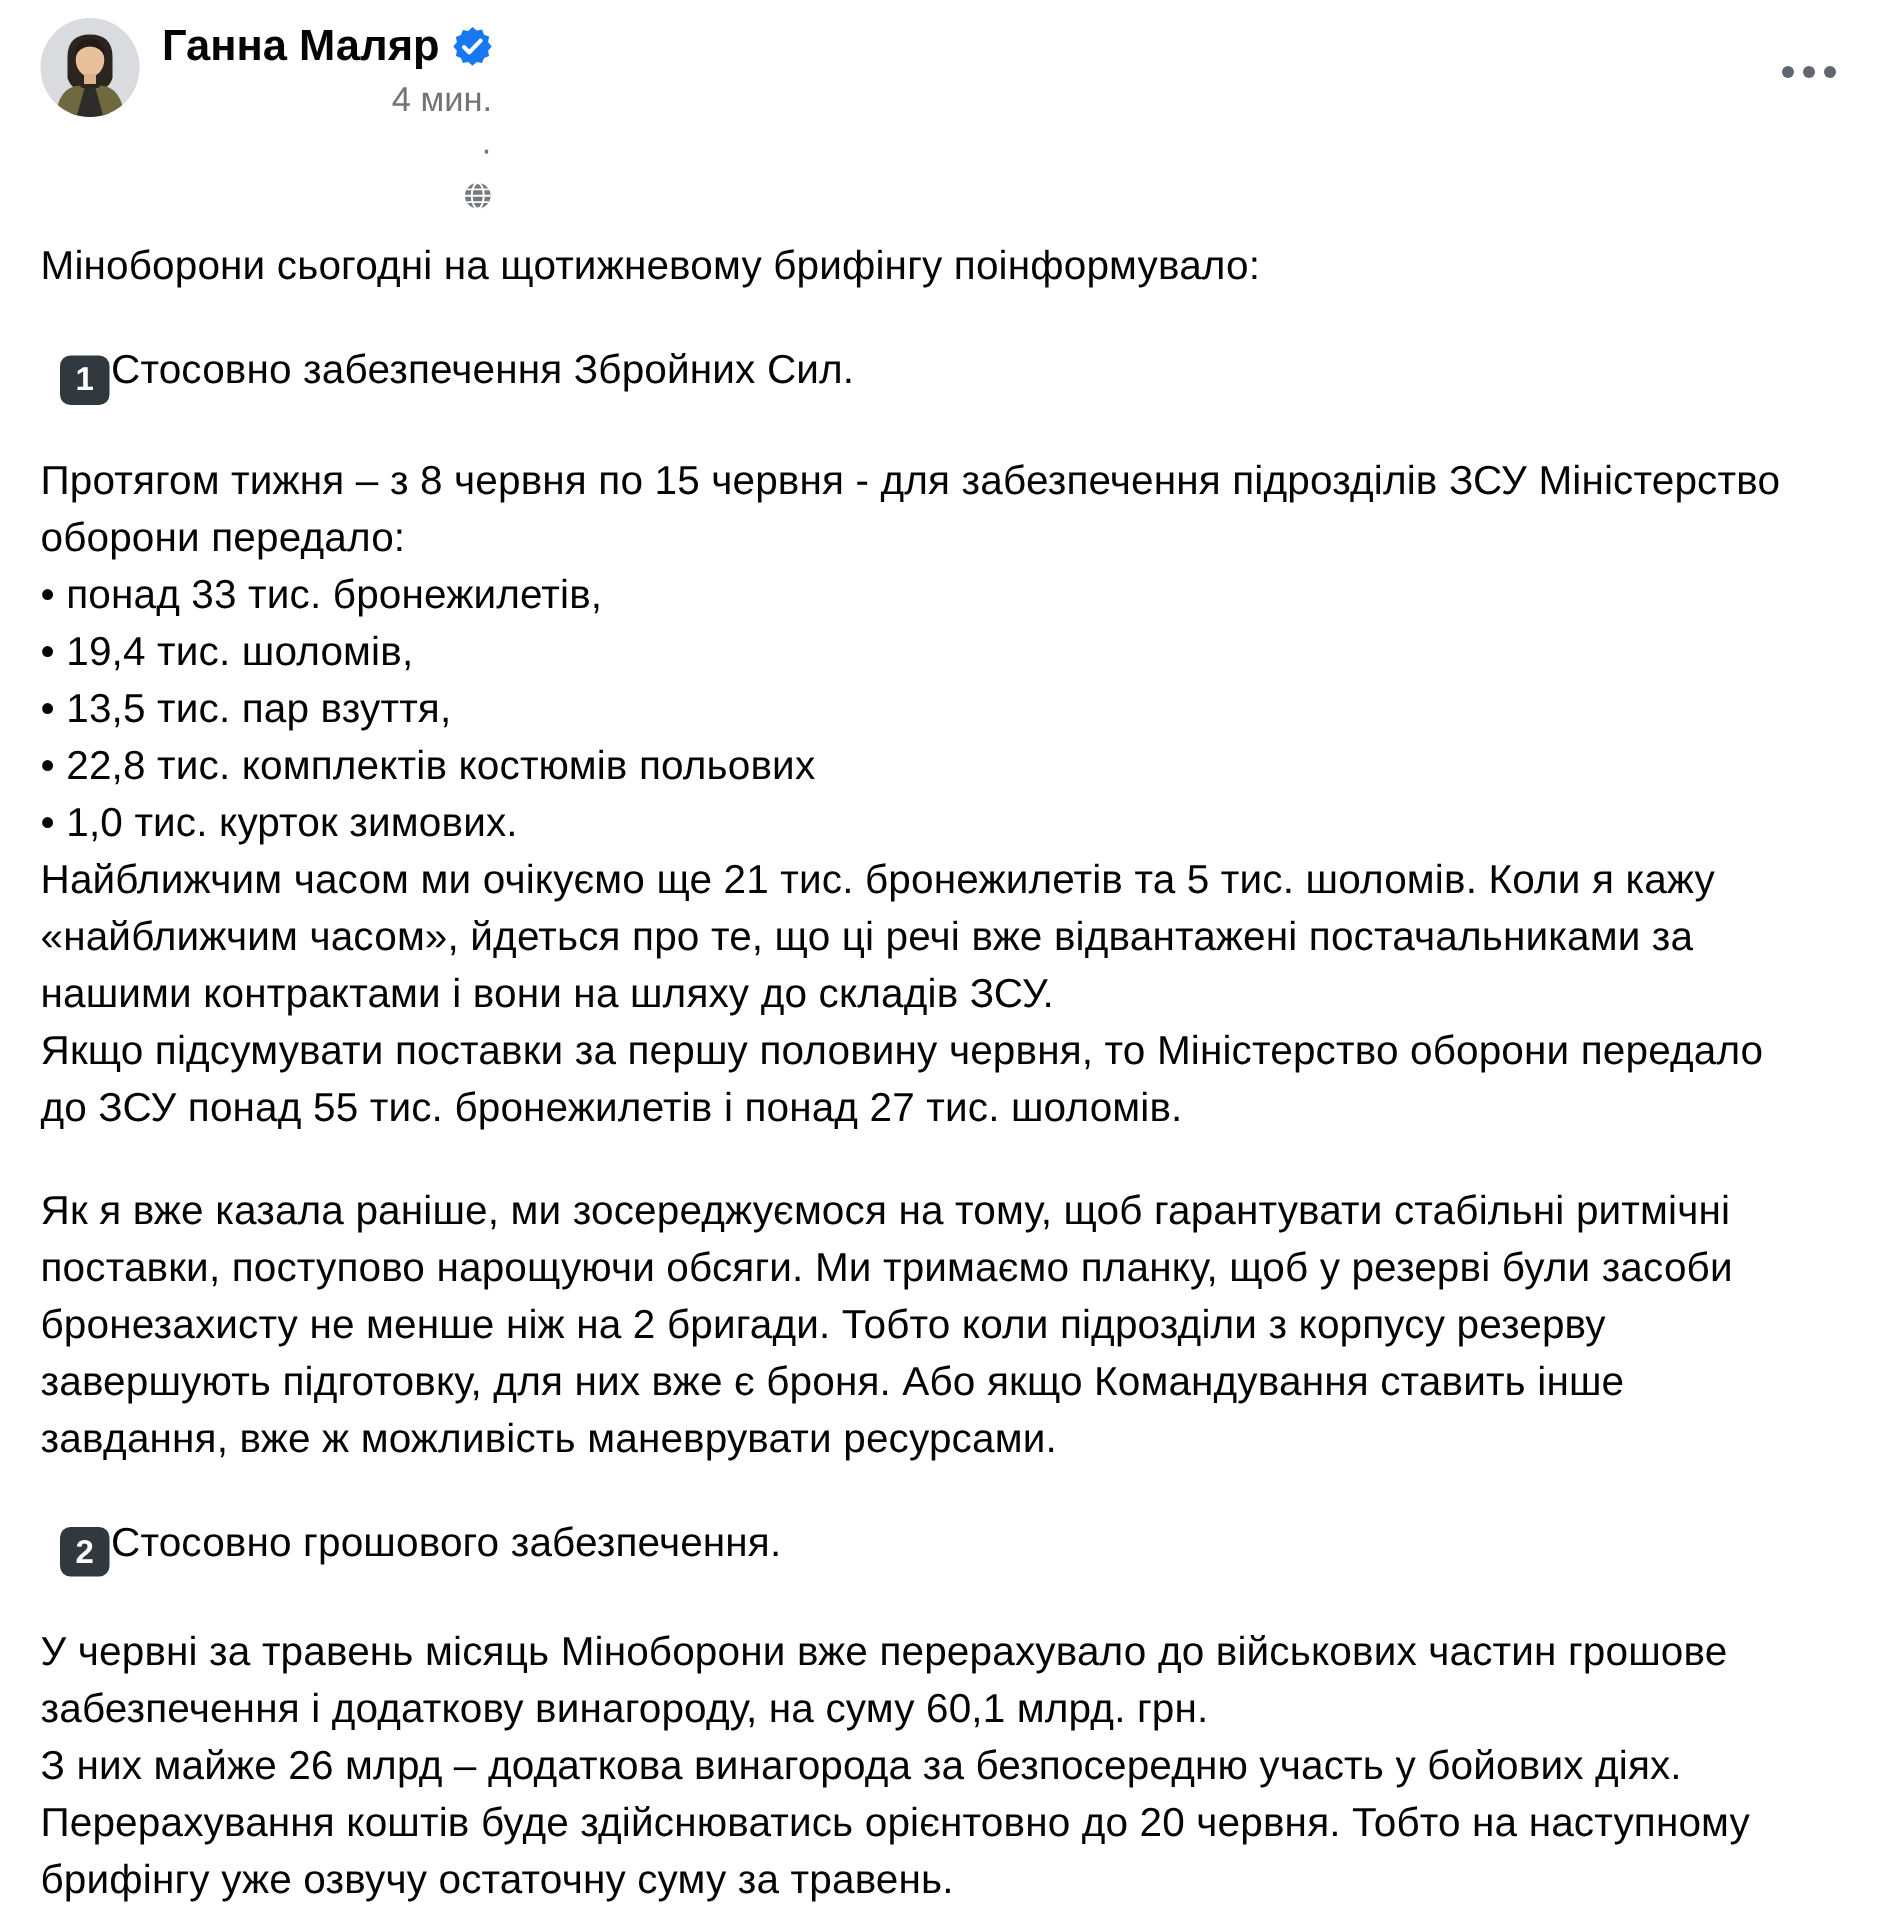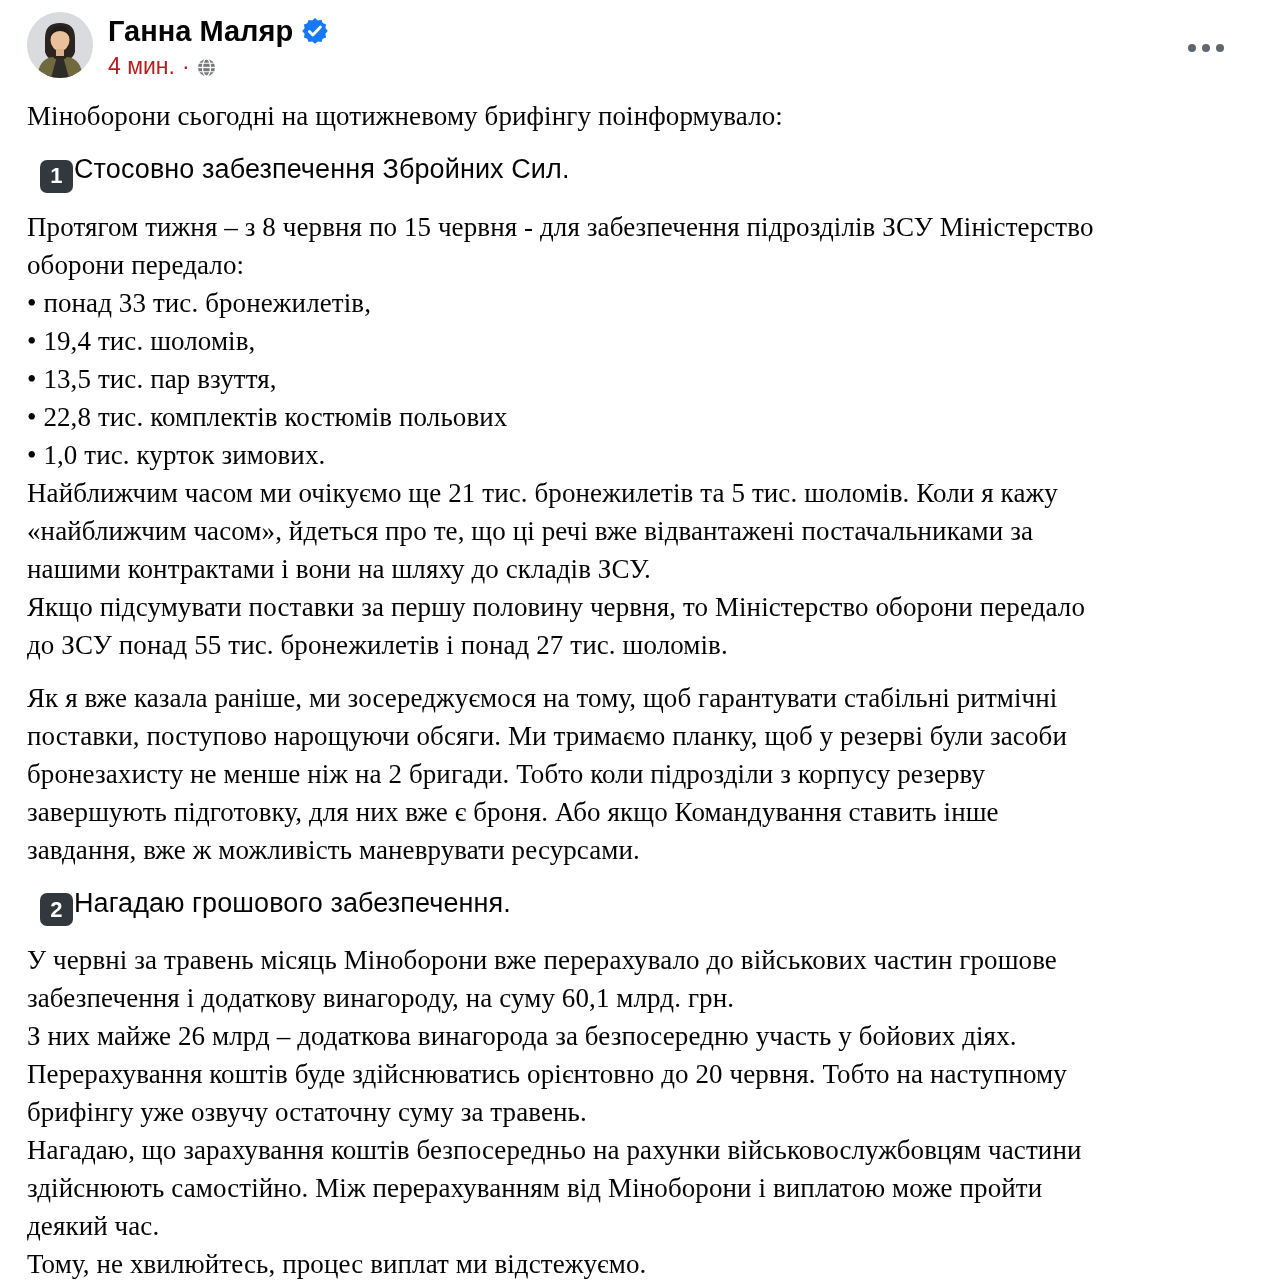--- a/index.html
+++ b/index.html
@@ -44,26 +44,27 @@
   .author-name {
     font-size: 29px;
     font-weight: 700;
     color: #050505;
     line-height: 34px;
     cursor: pointer;
   }
   .verified { width: 26px; height: 26px; display: inline-block; }
   .meta-row {
     display: flex;
-    align-items: center;
+    align-items: flex-end;
     gap: 7px;
     margin-top: 5px;
     font-size: 23px;
-    color: #b91c1c;
+    color: #737373;
     line-height: 26px;
+    flex-direction: column;
   }
   .globe { width: 19px; height: 19px; display: inline-block; margin-top: 2px; }
   .more-options {
     position: absolute;
     right: 8px;
     top: 26px;
     display: flex;
     gap: 6px;
     padding: 6px;
     border-radius: 18px;
@@ -78,22 +79,21 @@
   
   .post-body {
     margin-top: 18px;
     font-size: 27px;
     line-height: 38px;
     color: #050505;
     letter-spacing: 0.1px;
   }
   .para {
     white-space: pre-line;
-    margin: 15px 0;
-    font-family: Liberation Serif, serif;
+    margin: 31px 0;
   }
   .para:first-child { margin-top: 0; }
   .section-line {
     margin: 15px 0;
     display: block;
     padding-left: 13px;
   }
   .keycap {
     display: inline-flex;
     align-items: center;
@@ -184,21 +184,21 @@
 Якщо підсумувати поставки за першу половину червня, то Міністерство оборони передало
 до ЗСУ понад 55 тис. бронежилетів і понад 27 тис. шоломів.</div>
 
     <div class="para">Як я вже казала раніше, ми зосереджуємося на тому, щоб гарантувати стабільні ритмічні
 поставки, поступово нарощуючи обсяги. Ми тримаємо планку, щоб у резерві були засоби
 бронезахисту не менше ніж на 2 бригади. Тобто коли підрозділи з корпусу резерву
 завершують підготовку, для них вже є броня. Або якщо Командування ставить інше
 завдання, вже ж можливість маневрувати ресурсами.</div>
 
     <div class="section-line">
-      <span class="keycap">2</span><span>Нагадаю грошового забезпечення.</span>
+      <span class="keycap">2</span><span>Стосовно грошового забезпечення.</span>
     </div>
 
     <div class="para">У червні за травень місяць Міноборони вже перерахувало до військових частин грошове
 забезпечення і додаткову винагороду, на суму 60,1 млрд. грн.
 З них майже 26 млрд – додаткова винагорода за безпосередню участь у бойових діях.
 Перерахування коштів буде здійснюватись орієнтовно до 20 червня. Тобто на наступному
 брифінгу уже озвучу остаточну суму за травень.
 Нагадаю, що зарахування коштів безпосередньо на рахунки військовослужбовцям частини
 здійснюють самостійно. Між перерахуванням від Міноборони і виплатою може пройти
 деякий час.

